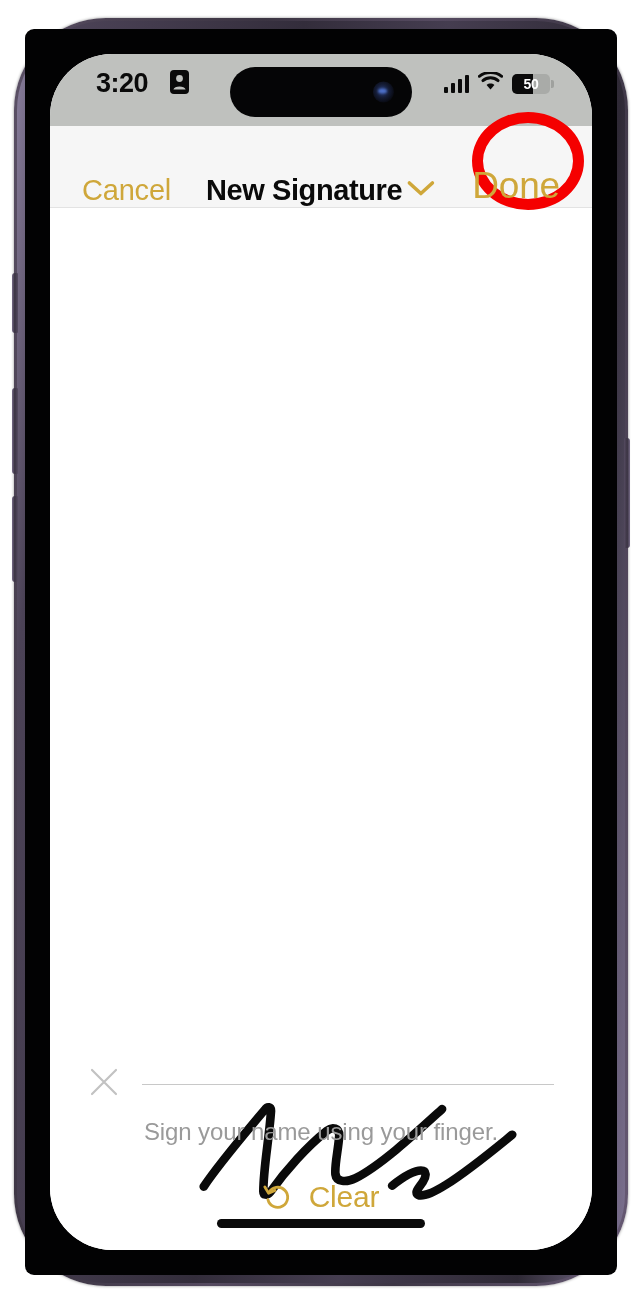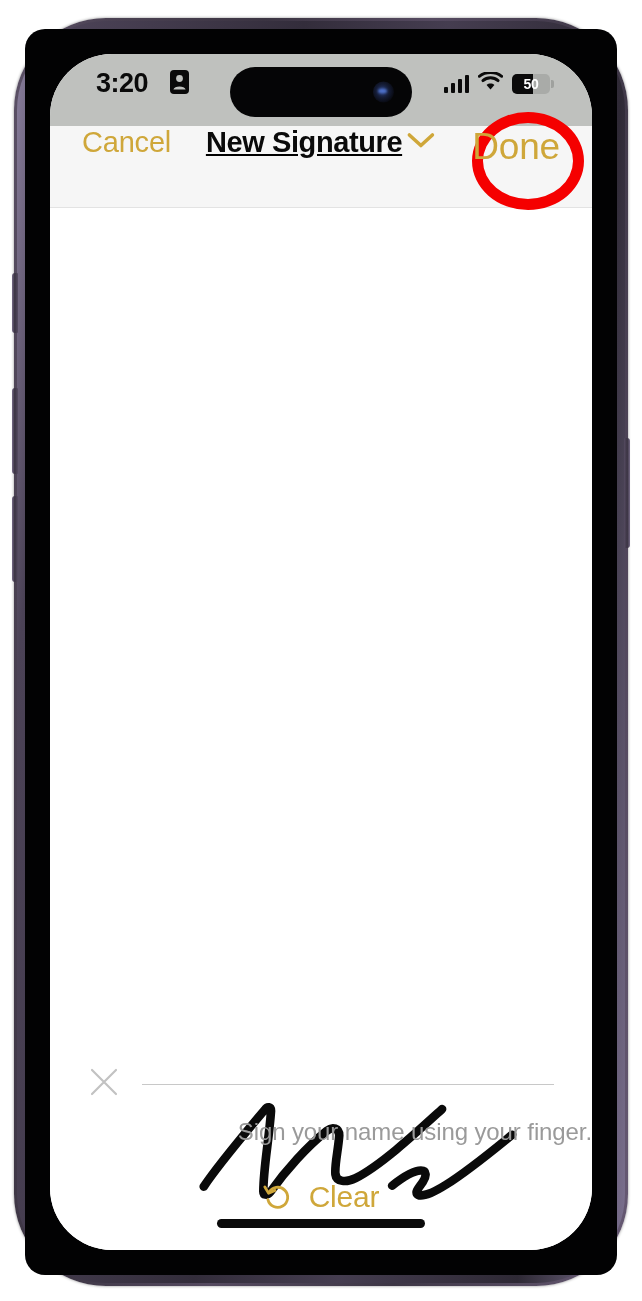--- a/index.html
+++ b/index.html
@@ -35,21 +35,21 @@
     background: linear-gradient(95deg, #8c81a0 0%, #4b4256 8%, #332d3b 40%, #453d50 60%, #2e2935 85%, #7e7392 100%);
   }
 
   
   #phone-bezel {
     position: absolute;
     left: 11px;
     top: 11px;
     right: 11px;
     bottom: 11px;
-    border-radius: 20px;
+    border-radius: 9px;
     background: #020203;
   }
 
   
   #screen {
     position: absolute;
     left: 25px;
     top: 25px;
     right: 25px;
     bottom: 25px;
@@ -178,42 +178,41 @@
     filter: blur(1px);
   }
 
   
   #nav-bar {
     position: relative;
     height: 82px;
     background: #f6f6f6;
     border-bottom: 1px solid #e3e3e3;
     display: flex;
-    align-items: flex-start;
+    align-items: flex-end;
     justify-content: space-between;
     padding: 0 32px;
   }
   #cancel-button {
     font-size: 29px;
     color: #cfa73a;
     background: none;
     border: none;
     font-family: inherit;
     cursor: pointer;
     letter-spacing: -0.2px;
   }
   #nav-title-group {
     position: absolute;
     left: 50%;
     transform: translateX(-50%);
     display: flex;
     align-items: center;
     gap: 4px;
     cursor: pointer;
-    text-decoration: underline;
   }
   #nav-title {
     font-size: 29px;
     font-weight: 700;
     color: #0a0a0a;
     letter-spacing: -0.4px;
     white-space: nowrap;
   }
   #done-button {
     font-size: 37px;
@@ -272,21 +271,21 @@
     flex: 1;
     height: 1px;
     background: #c8c8c8;
   }
 
   #signature-hint {
     position: absolute;
     left: 0;
     right: 0;
     top: 910px;
-    text-align: right;
+    text-align: center;
     font-size: 24px;
     color: #9a9a9a;
     letter-spacing: -0.1px;
   }
 
   #clear-button {
     position: absolute;
     left: 50%;
     transform: translateX(-50%);
     top: 972px;

